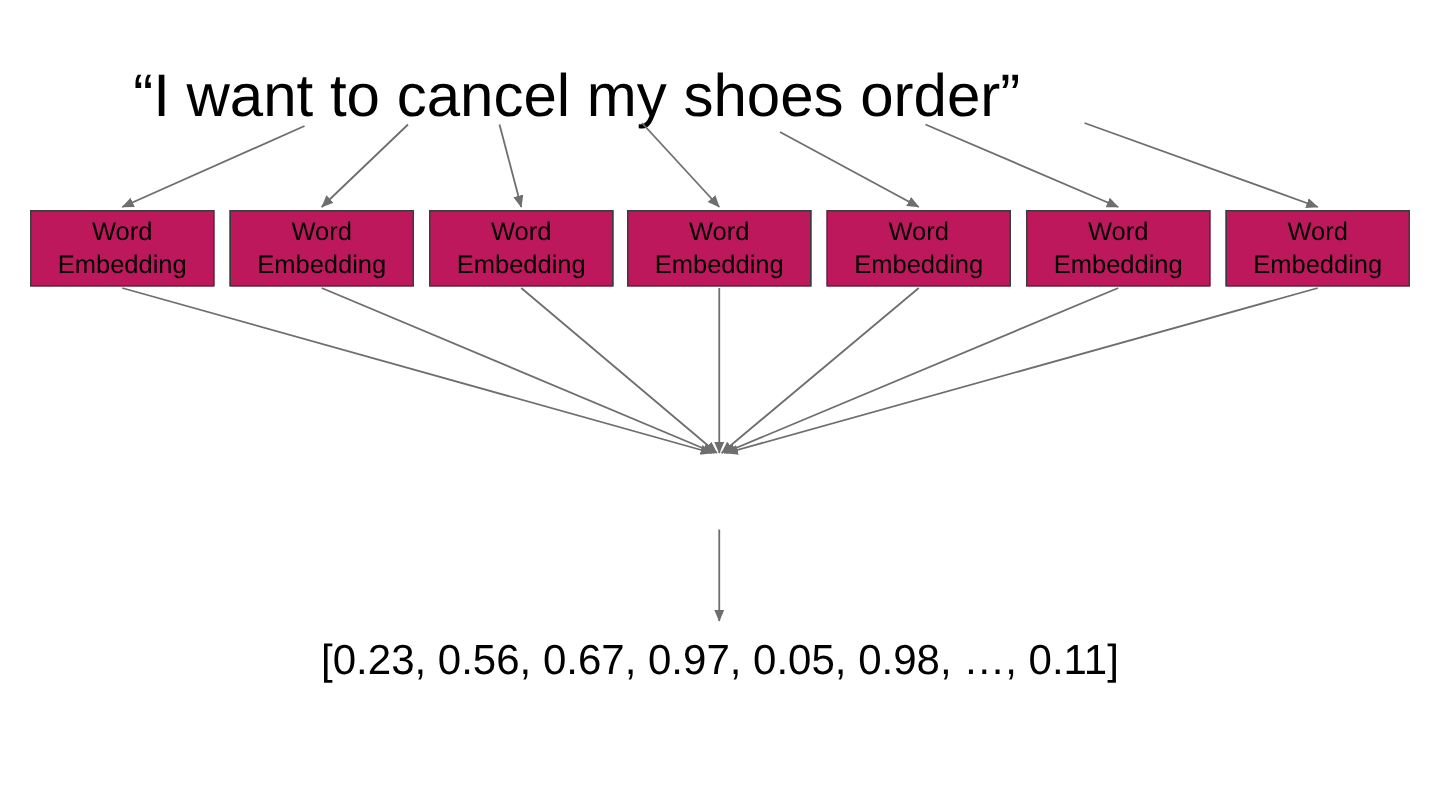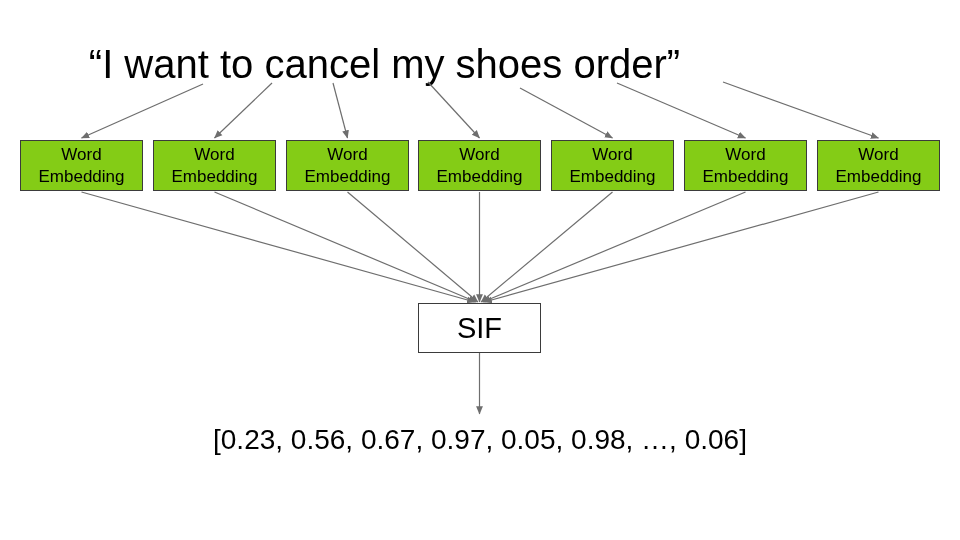--- a/index.html
+++ b/index.html
@@ -13,21 +13,21 @@
   }
   .title{
     position:absolute;left:0;top:42px;width:769px;height:44px;
     line-height:44px;text-align:center;
     font-size:40px;font-weight:400;letter-spacing:0px;
   }
   svg.connectors{position:absolute;left:0;top:0;}
   .ebox{
     position:absolute;top:140px;width:123px;height:51px;
     border:1px solid var(--bord,#3b3b3b);
-    background:#84cc16;
+    background:#be185d;
     display:flex;align-items:center;justify-content:center;
     box-sizing:border-box;
   }
   .ebox span{
     display:block;max-width:100px;text-align:center;
     font-size:17px;line-height:1.25;
   }
   .sifbox{
     position:absolute;left:418px;top:303px;width:123px;height:50px;
     border:1px solid var(--bord,#3b3b3b);
@@ -90,19 +90,16 @@
         <span>Word Embedding</span>
       </div>
       <div class="ebox" style="left: 684px;">
         <span>Word Embedding</span>
       </div>
       <div class="ebox" style="left: 817px;">
         <span>Word Embedding</span>
       </div>
     </div>
 
-  <div class="sifbox">
-    <span>SIF</span>
-  </div>
 
-  <div class="vector">[0.23, 0.56, 0.67, 0.97, 0.05, 0.98, …, 0.06]</div>
+  <div class="vector">[0.23, 0.56, 0.67, 0.97, 0.05, 0.98, …, 0.11]</div>
 
 </div>
 
 </body></html>

